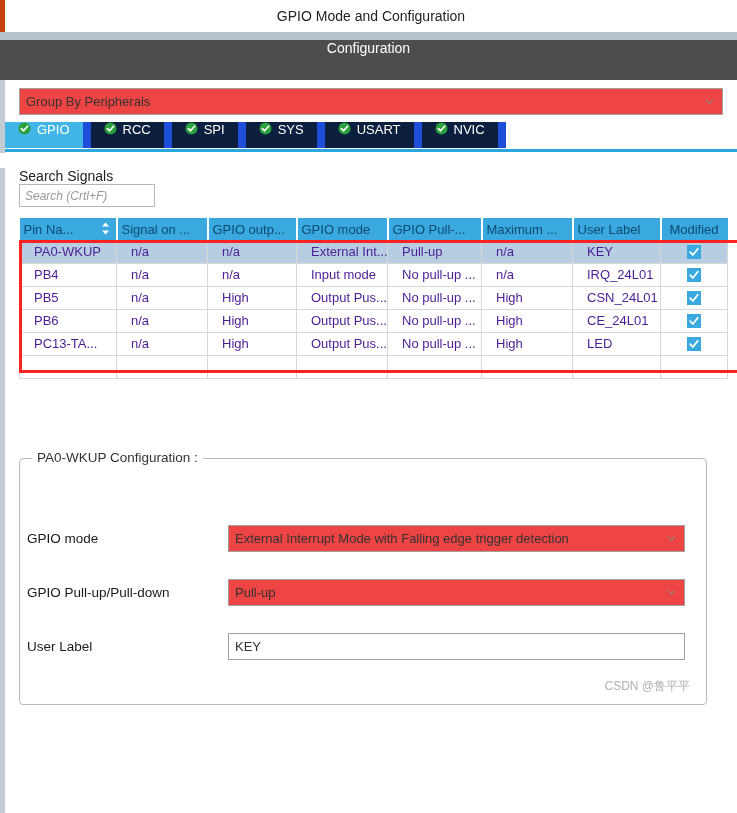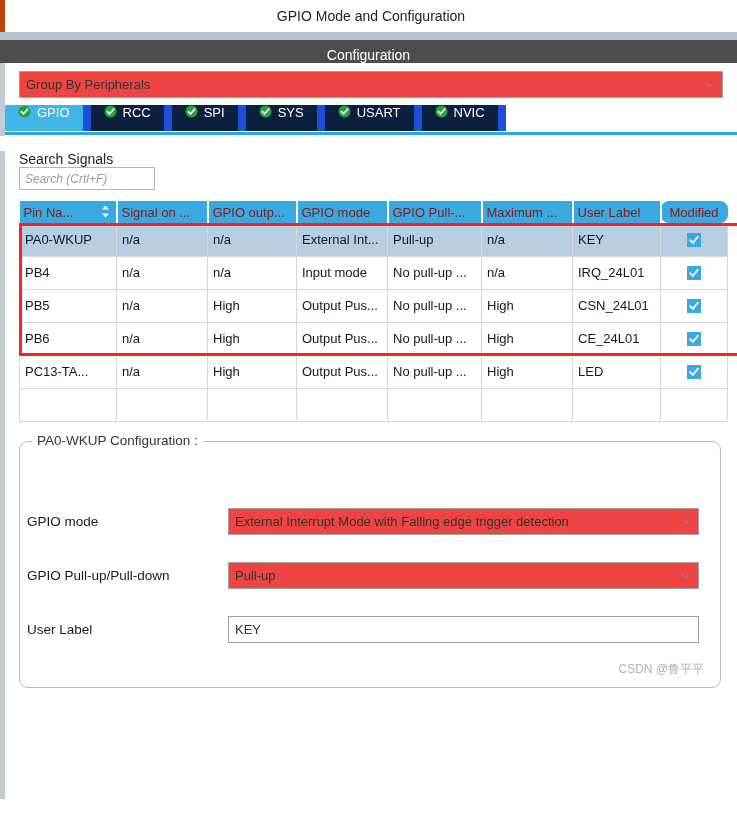--- a/index.html
+++ b/index.html
@@ -29,25 +29,25 @@
     color: #222;
   }
 
   .title-gap {
     height: 8px;
     background: #b6c2cc;
   }
 
   
   .config-bar {
-    height: 23px;
+    height: 40px;
     background: #4d4d4d;
     color: #ffffff;
     display: flex;
-    align-items: flex-end;
+    align-items: flex-start;
     justify-content: center;
     font-size: 14px;
   }
 
   
   .groupby-wrap {
     padding: 8px 14px 7px 14px;
     background: #ffffff;
     border-left: 5px solid #c3ccd4;
   }
@@ -170,51 +170,50 @@
     position: relative;
   }
   table.pins {
     width: 708px;
     border-collapse: collapse;
     table-layout: fixed;
     font-size: 13px;
   }
   table.pins thead th {
     background: #3aa9e0;
-    color: #7f1d1d;
+    color: #0c4a6e;
     font-weight: normal;
     text-align: left;
     height: 22px;
     padding: 0 4px;
     border-right: 2px solid #ffffff;
     white-space: nowrap;
     overflow: hidden;
     position: relative;
   }
   table.pins thead th:last-child {
     border-right: none;
     text-align: center;
     padding-right: 5px;
-    border-radius: 8px;
   }
   .sort-arrows {
     position: absolute;
     right: 6px;
     top: 4px;
     width: 9px;
     height: 13px;
   }
   table.pins tbody td {
-    height: 33px;
-    padding: 0 5px;
+    height: 23px;
+    padding: 0 14px;
     border: 1px solid #d8d8d8;
     border-top: none;
     white-space: nowrap;
     overflow: hidden;
-    color: #0f172a;
+    color: #4c1d95;
     background: #ffffff;
   }
   table.pins tbody tr.selected td {
     background: #b7cee2;
   }
   table.pins tbody td.modified-cell {
     text-align: center;
   }
   .cell-chk {
     display: inline-block;
@@ -241,25 +240,25 @@
     width: 723px;
     height: 133px;
     border: 3px solid #fb2222;
     pointer-events: none;
   }
 
   
   .cfg-group {
     position: absolute;
     left: 14px;
-    right: 16px;
+    right: 30px;
     top: 290px;
     height: 247px;
     border: 1px solid #b9b9b9;
-    border-radius: 9px;
+    border-radius: 4px;
   }
   .cfg-legend {
     position: absolute;
     top: -9px;
     left: 12px;
     background: #ffffff;
     padding: 0 5px;
     font-size: 13.5px;
     color: #333;
     white-space: nowrap;

